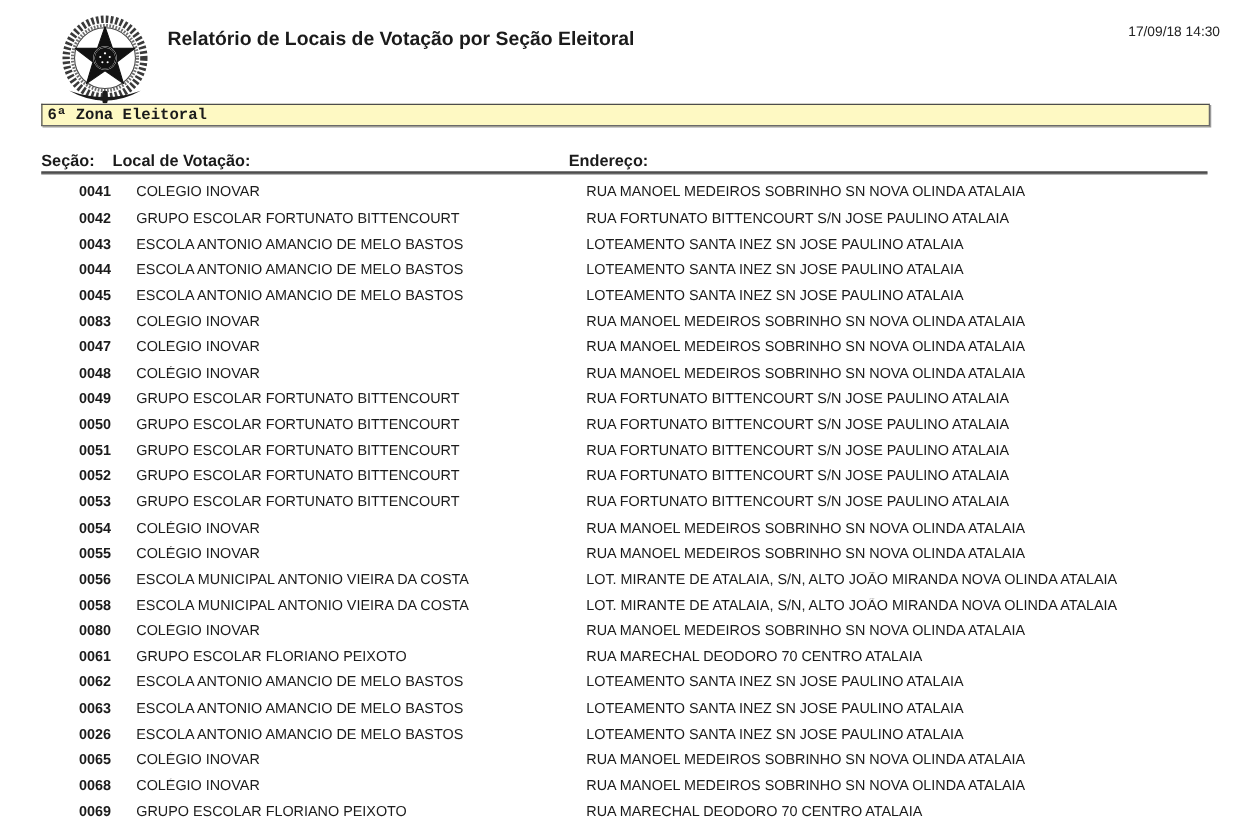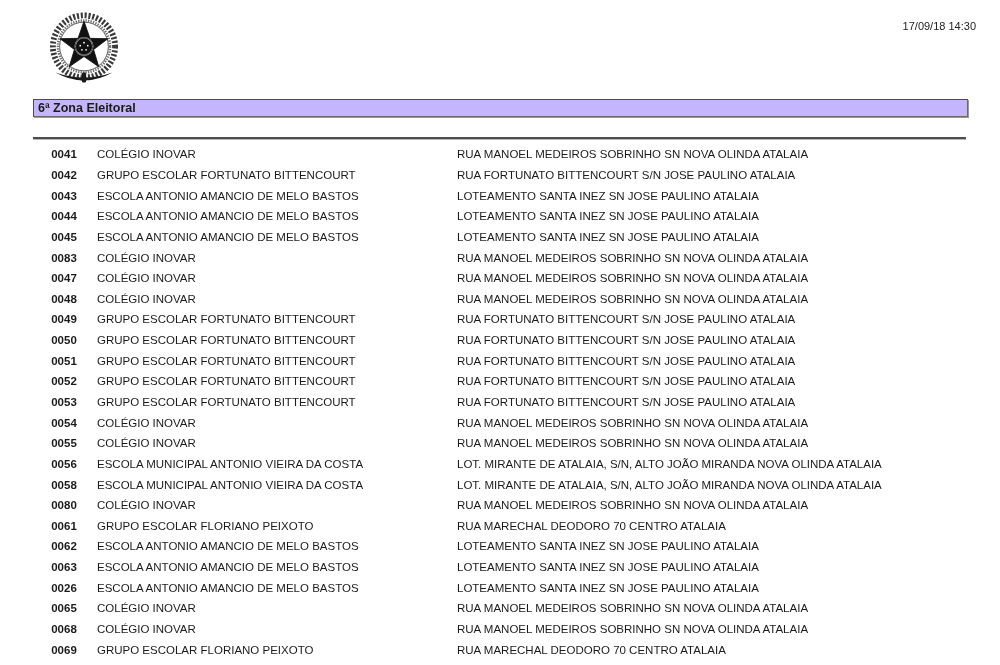--- a/index.html
+++ b/index.html
@@ -15,44 +15,45 @@
   
   .logo { position: absolute; left: 42px; top: 6px; width: 84px; height: 86px; }
   .header-text { position: absolute; left: 134px; top: 18px; }
   .org-line  { font-size: 12.5px; font-weight: bold; letter-spacing: .1px; }
   .title     { font-size: 15.5px; font-weight: bold; margin-top: 5px; }
   .subtitle  { font-size: 12.5px; font-weight: bold; font-style: italic; margin-top: 5px; }
   .timestamp { position: absolute; right: 24px; top: 20px; font-size: 11px; color: #222; }
 
   
   .zone-bar {
-    position: absolute; left: 33px; top: 99px; width: 933px; height: 16px;
-    background: #c4b5fd;
+    position: absolute; left: 33px; top: 83px; width: 933px; height: 16px;
+    background: #fef9c3;
     border: 1px solid #4d4d4d;
     border-right-color: #6a6a6a; border-bottom-color: #6a6a6a;
     box-shadow: 1px 1px 0 #9a9a9a;
+    font-family: Liberation Mono, monospace;
   }
   .zone-bar .zone-label {
     font-size: 12.5px; font-weight: bold; line-height: 16px; padding-left: 4px;
     white-space: nowrap;
   }
 
   
   .col-headers { position: absolute; top: 121px; left: 0; width: 1000px; height: 16px; }
   .col-headers span { position: absolute; font-size: 13px; font-weight: bold; white-space: nowrap; }
   .col-secao    { left: 33px; }
   .col-local    { left: 90px; }
   .col-endereco { left: 455px; }
   .header-rule {
     position: absolute; left: 33px; top: 137px; width: 933px; height: 2px;
     background: #4d4d4d; box-shadow: 0 1px 0 #b5b5b5;
   }
 
   
-  .rows { position: absolute; left: 33px; top: 144px; width: 950px; }
+  .rows { position: absolute; left: 45px; top: 144px; width: 950px; }
   .row { display: flex; align-items: center; height: 20.65px; font-size: 11.5px; }
   .cell-secao    { width: 62px; text-align: center; font-weight: bold; flex: none; }
   .cell-local    { width: 360px; padding-left: 2px; flex: none; white-space: nowrap; overflow: hidden; }
   .cell-endereco { flex: 1; white-space: nowrap; overflow: hidden; }
 </style>
 </head>
 <body>
 
 <div class="page">
 
@@ -73,28 +74,34 @@
       <circle cx="47.5" cy="51" r="1.0" fill="#ffffff"></circle>
       <circle cx="52.5" cy="51" r="1.0" fill="#ffffff"></circle>
 
       <rect x="47.6" y="78" width="4.8" height="12" rx="1.5" fill="#1a1a1a"></rect>
 
       <path d="M16,78 Q50,97 84,78 Q50,90 16,78 Z" fill="#1a1a1a"></path>
     </svg>
   </div>
 
   <div class="header-text">
+    <div class="title">Relatório de Locais de Votação por Seção Eleitoral</div>
   </div>
 
   <div class="timestamp">17/09/18 14:30</div>
 
   <div class="zone-bar">
     <div class="zone-label">6ª Zona Eleitoral</div>
   </div>
 
+  <div class="col-headers">
+    <span class="col-secao">Seção:</span>
+    <span class="col-local">Local de Votação:</span>
+    <span class="col-endereco">Endereço:</span>
+  </div>
   <div class="header-rule"></div>
 
   <div class="rows">
     <div class="row">
       <div class="cell-secao">0041</div>
       <div class="cell-local">COLÉGIO INOVAR</div>
       <div class="cell-endereco">RUA MANOEL MEDEIROS SOBRINHO SN NOVA OLINDA ATALAIA</div>
     </div>
 
     <div class="row">

